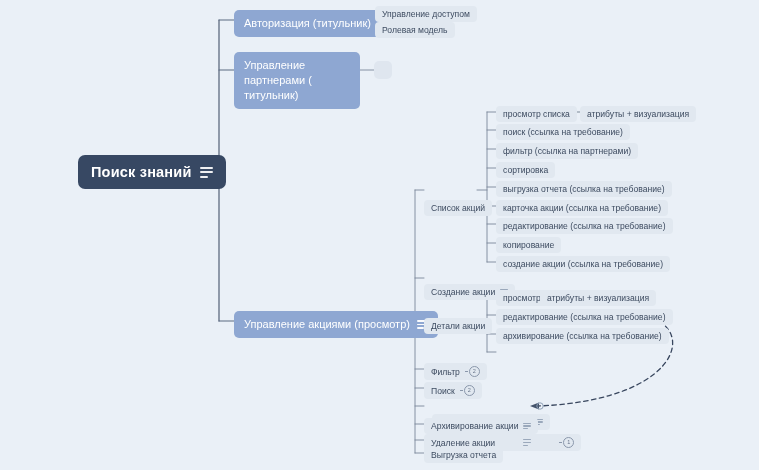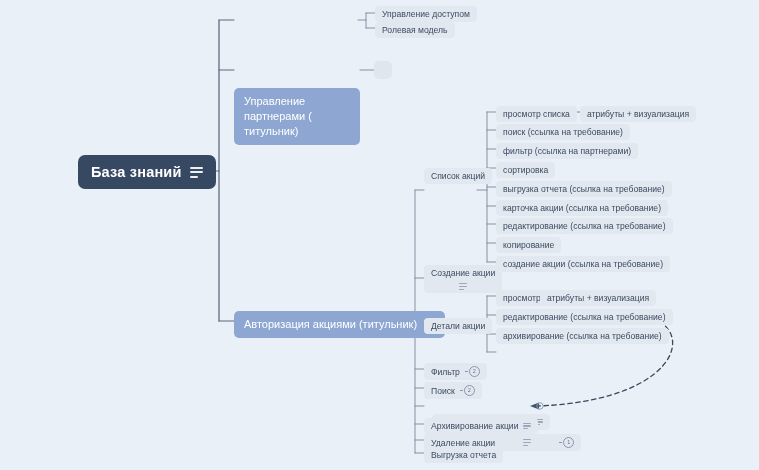--- a/index.html
+++ b/index.html
@@ -142,51 +142,54 @@
     </g>
 
     <g>
       <path d="M628,315 C700,312 695,400 538,406" fill="none" stroke="#38465e" stroke-width="1.3" stroke-dasharray="4.5 3.5" stroke-linecap="round"></path>
       <path d="M530,406 L539,402.5 L539,409.5 Z" fill="#44536b"></path>
       <circle cx="540" cy="406" r="3.2" fill="none" stroke="#8fa0b6" stroke-width="1"></circle>
     </g>
   </svg>
 
   <div class="node root" style="left:78px;top:155px;">
-    <span>База знаний</span>
-    <span class="ico-lines">
-        <i></i>
-        <i></i>
-        <i></i>
-      </span>
-  </div>
-
+    <span>Поиск знаний</span>
+    <span class="ico-lines">
+        <i></i>
+        <i></i>
+        <i></i>
+      </span>
+  </div>
+
+  <div class="node branch" style="left:234px;top:10px;">
+    <span>Авторизация (титульник)</span>
+  </div>
   <div class="node leaf" style="left:375px;top:6px;">
     <span>Управление доступом</span>
   </div>
   <div class="node leaf" style="left:375px;top:22px;">
     <span>Ролевая модель</span>
   </div>
 
-  <div class="node branch two-line" style="left:234px;top:52px;width:126px;display:block;margin-top:36px;">
+  <div class="node branch two-line" style="left:234px;top:52px;width:126px;display:block;">
     <div>Управление партнерами (</div>
     <div>титульник)</div>
   </div>
   <div class="empty-node" style="left:374px;top:61px;"></div>
 
   <div class="node branch" style="left:234px;top:311px;">
-    <span>Авторизация акциями (титульник)</span>
-    <span class="ico-lines">
-        <i></i>
-        <i></i>
-        <i></i>
-      </span>
-  </div>
-
-  <div class="node leaf" style="left:424px;top:168px;text-align:center;">
+    <span>Управление акциями (просмотр)</span>
+    <span class="ico-lines">
+        <i></i>
+        <i></i>
+        <i></i>
+      </span>
+  </div>
+
+  <div class="node leaf" style="left:424px;top:200px;text-align:center;">
     <span>Список акций</span>
   </div>
 
   <div class="node leaf" style="left:496px;top:106px;">
     <span>просмотр списка</span>
   </div>
   <div class="node leaf mid" style="left:580px;top:106px;">
     <span>атрибуты + визуализация</span>
   </div>
   <div class="node leaf" style="left:496px;top:124px;">
@@ -207,21 +210,21 @@
   <div class="node leaf" style="left:496px;top:218px;">
     <span>редактирование (ссылка на требование)</span>
   </div>
   <div class="node leaf" style="left:496px;top:237px;align-items:center;">
     <span>копирование</span>
   </div>
   <div class="node leaf" style="left:496px;top:256px;">
     <span>создание акции (ссылка на требование)</span>
   </div>
 
-  <div class="node leaf" style="left:424px;top:265px;flex-direction:column;">
+  <div class="node leaf" style="left:424px;top:284px;">
     <span>Создание акции</span>
     <span class="ico-lines">
         <i></i>
         <i></i>
         <i></i>
       </span>
   </div>
 
   <div class="node leaf" style="left:424px;top:318px;text-align:center;">
     <span>Детали акции</span>

